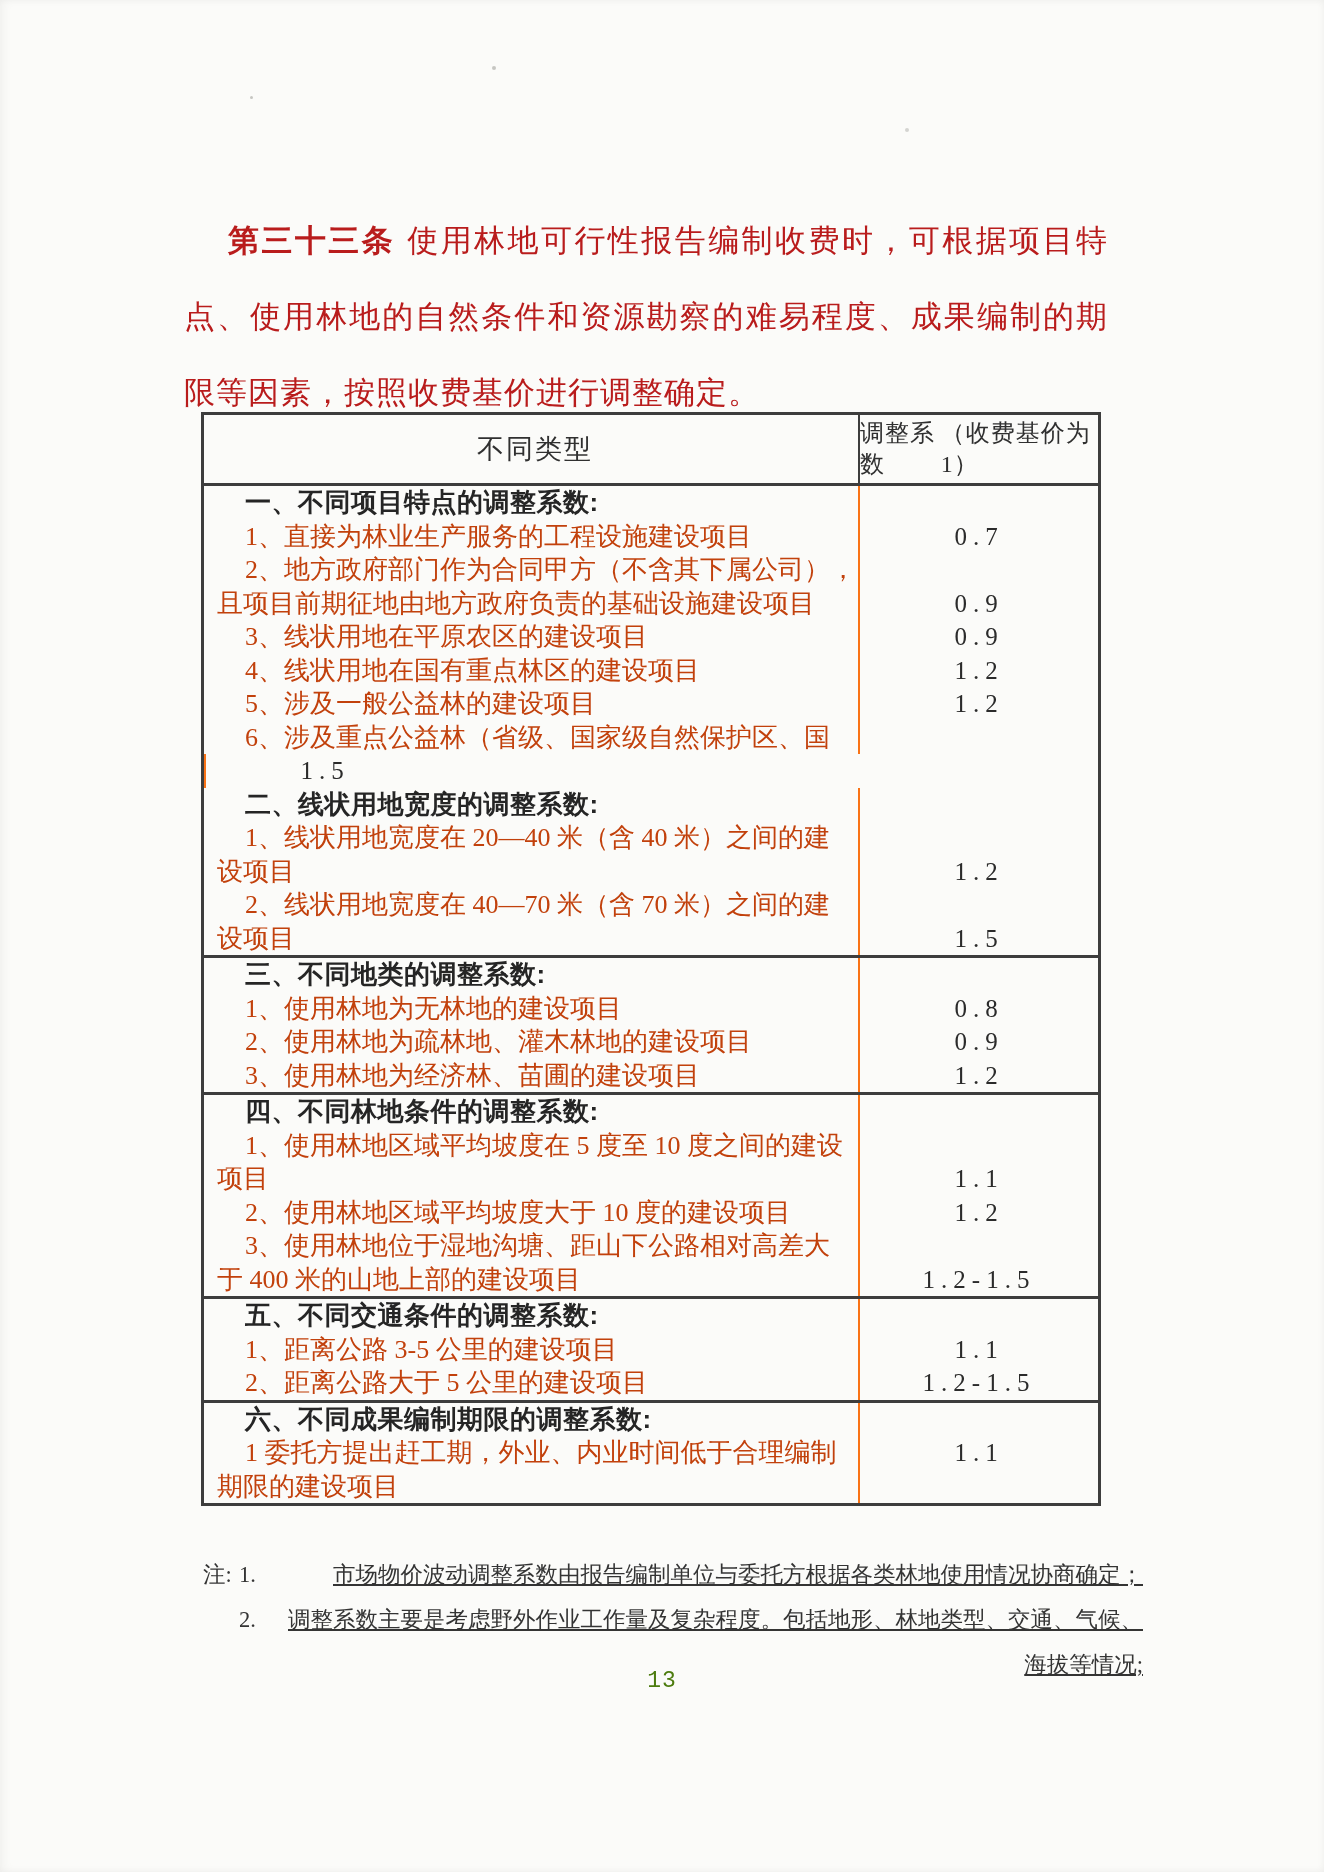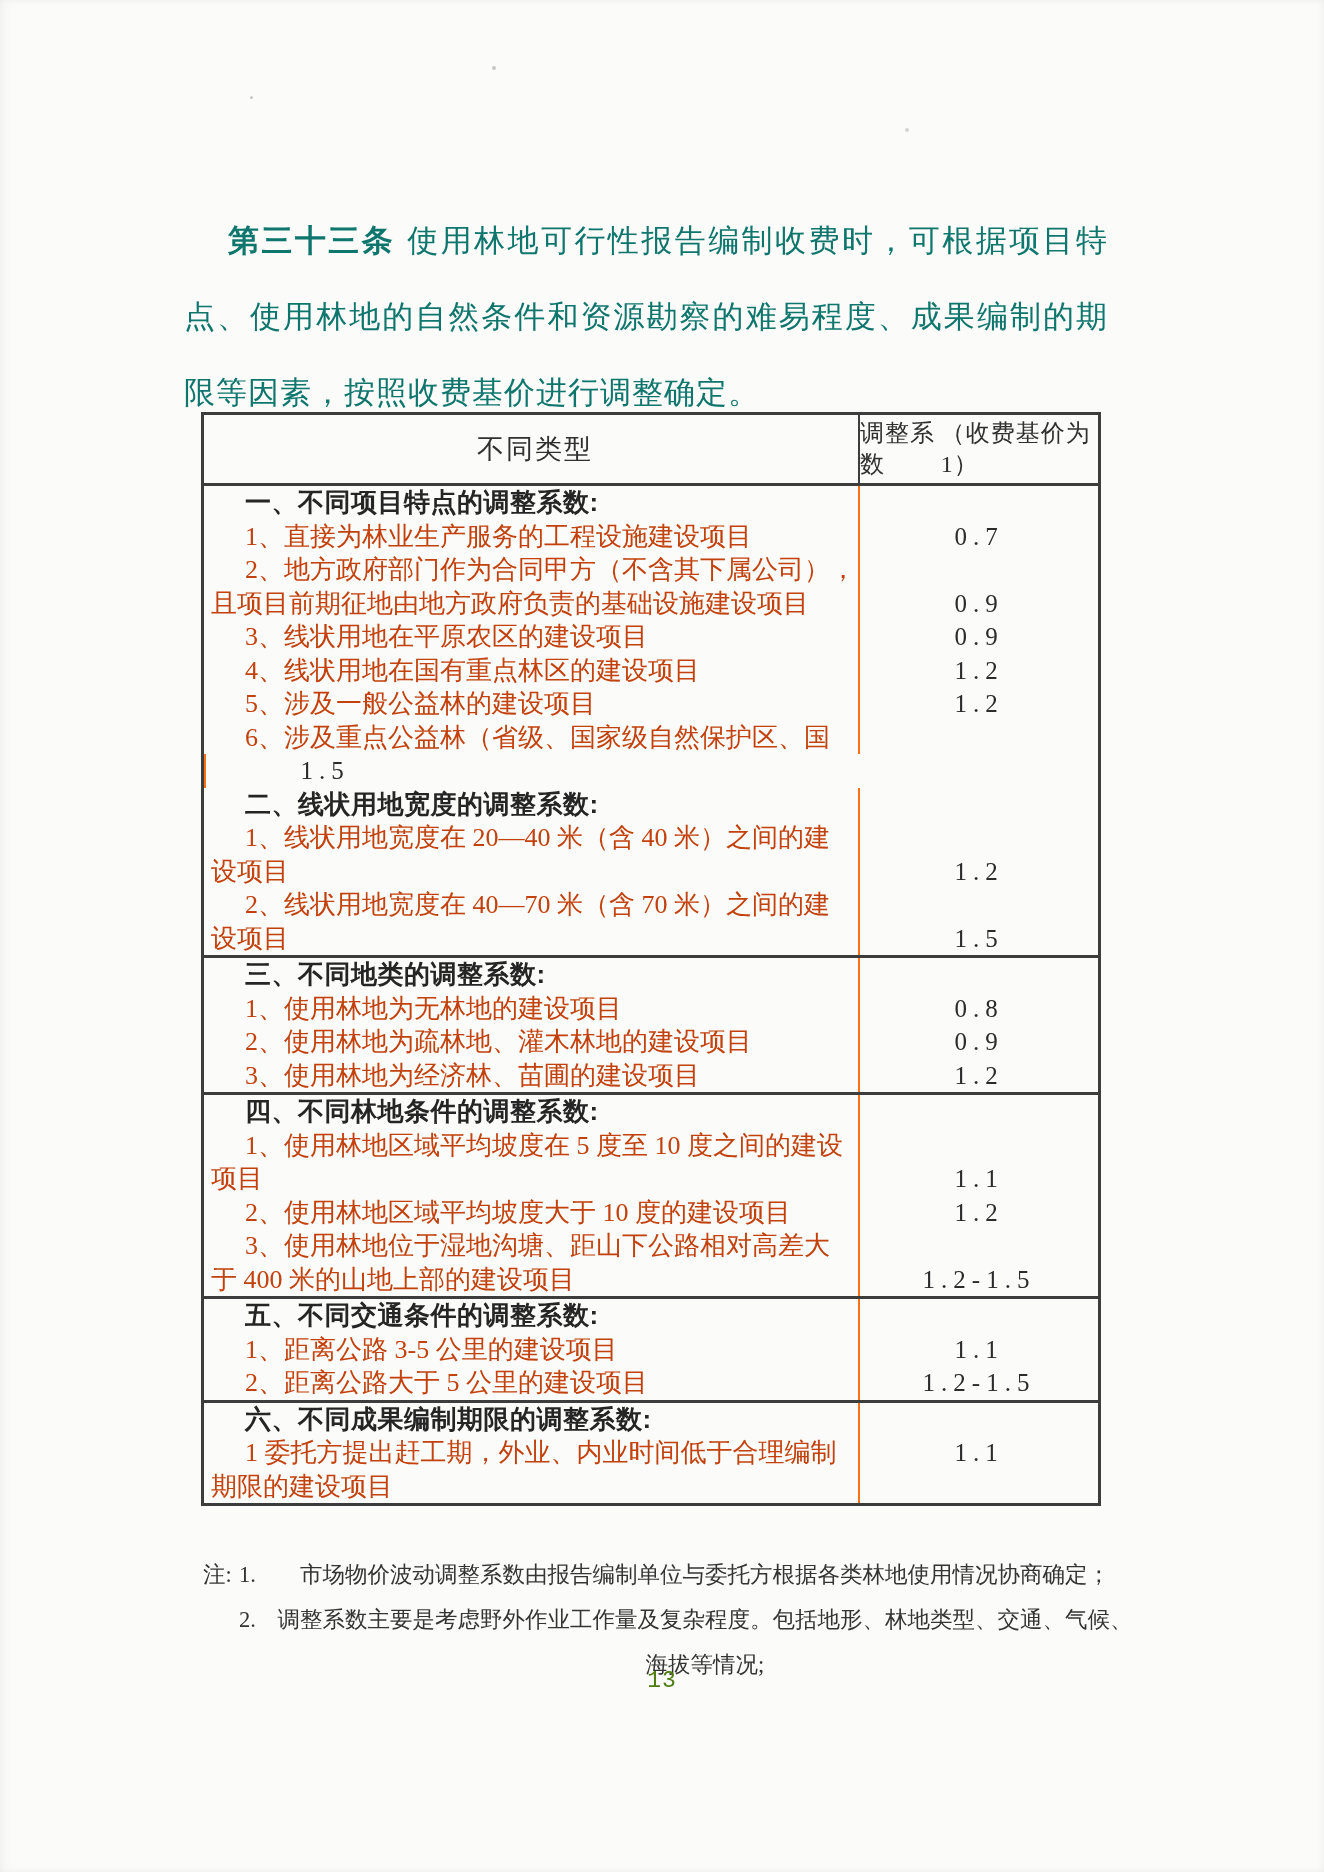--- a/index.html
+++ b/index.html
@@ -12,21 +12,21 @@
     font-family:"Liberation Serif","DejaVu Serif",serif;
     overflow:hidden;
     box-shadow:inset 4px 0 10px rgba(0,0,0,0.04), inset -2px 0 6px rgba(0,0,0,0.03);
   }
   
   .para{
     position:absolute;top:172px;left:184px;width:924px;
     font-size:31px;line-height:76px;
     text-align:justify;text-indent:44px;
     letter-spacing:1px;
-    color:#0f766e;
+    color:#b91c1c;
   }
   .para .lead{font-weight:bold;font-family:"Liberation Sans","DejaVu Sans",sans-serif;margin-right:12px;}
   
   .coef-table{
     position:absolute;top:412px;left:201px;width:894px;
     border:3px solid #3d3d3d;
     background:transparent;
   }
   .thead{display:flex;border-bottom:3px solid #3d3d3d;height:68px;}
   .th-type{flex:1;display:flex;align-items:center;justify-content:center;font-size:27px;letter-spacing:2px;color:#303030;padding-left:8px;}
@@ -39,40 +39,40 @@
   .section:last-child{border-bottom:none;}
   .trow{display:flex;height:33.5px;}
   .cell-text{
     flex:1;min-width:0;
     padding-left:41px;
     font-size:26px;line-height:33.5px;
     white-space:nowrap;overflow:hidden;
     color:#c2410c;
     font-family:Liberation Serif, serif;
   }
-  .cell-text.cont{padding-left:7px;}
+  .cell-text.cont{padding-left:13px;}
   .cell-text.bold{
     font-weight:bold;
     font-family:"Liberation Sans","DejaVu Sans",sans-serif;
     color:#252525;
     letter-spacing:0.5px;
   }
   .cell-val{
     width:238px;border-left:2px solid #f97316;
     text-align:center;
     font-size:25px;line-height:33.5px;
     letter-spacing:6px;
     color:#2b2b2b;
   }
   
   .notes{position:absolute;top:1552px;left:203px;width:940px;font-size:22.5px;line-height:45px;color:#343434;}
   .note-row{display:flex;align-items:flex-start;}
   .note-label{width:36px;flex:0 0 36px;}
   .note-num{width:28px;flex:0 0 28px;}
-  .note-text{flex:1;text-align:center;}
+  .note-text{flex:1;text-align:right;text-decoration:underline;}
   
   .pageno{position:absolute;top:1668px;left:0;width:100%;text-align:center;font-size:23px;color:#4d7c0f;letter-spacing:1px;font-family:Liberation Mono, monospace;}
   
   .speck{position:absolute;background:#9a9a96;border-radius:50%;opacity:.55;}
   .s1{left:492px;top:66px;width:4px;height:4px;}
   .s2{left:250px;top:96px;width:3px;height:3px;}
   .s3{left:905px;top:128px;width:4px;height:4px;opacity:.4;}
   .s4{left:585px;top:578px;width:3px;height:3px;opacity:.35;}
 </style>
 </head>

